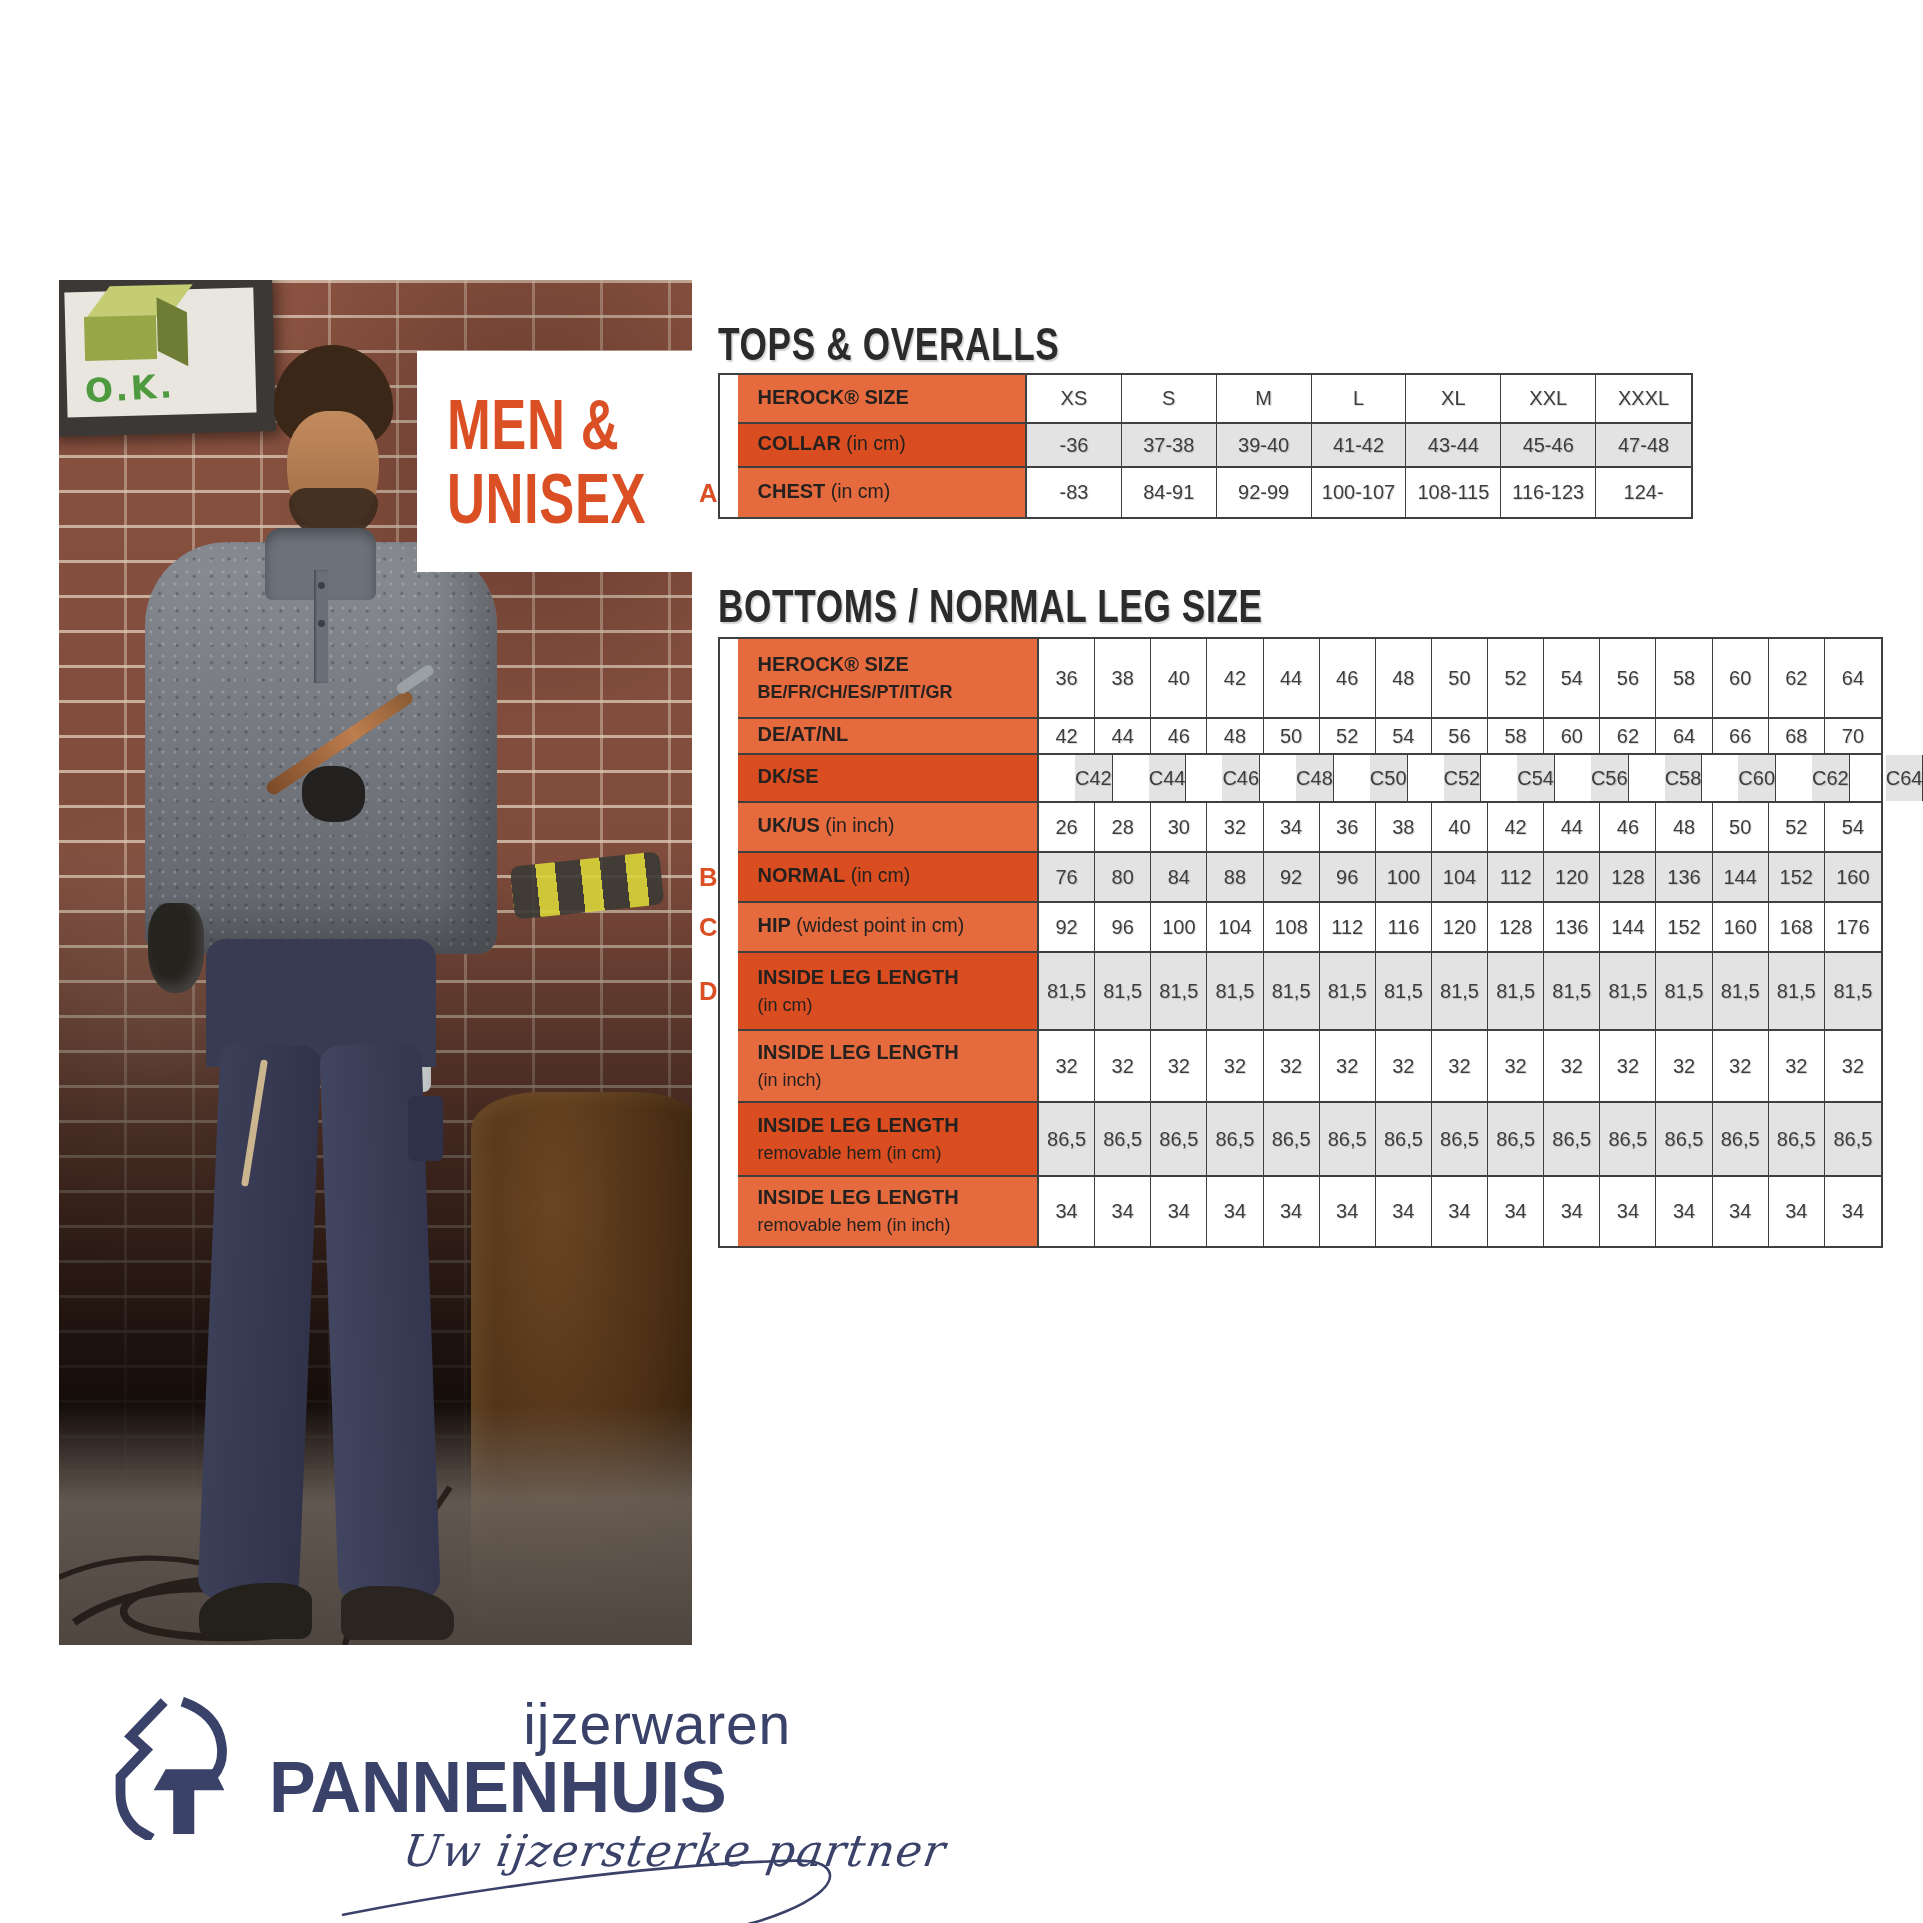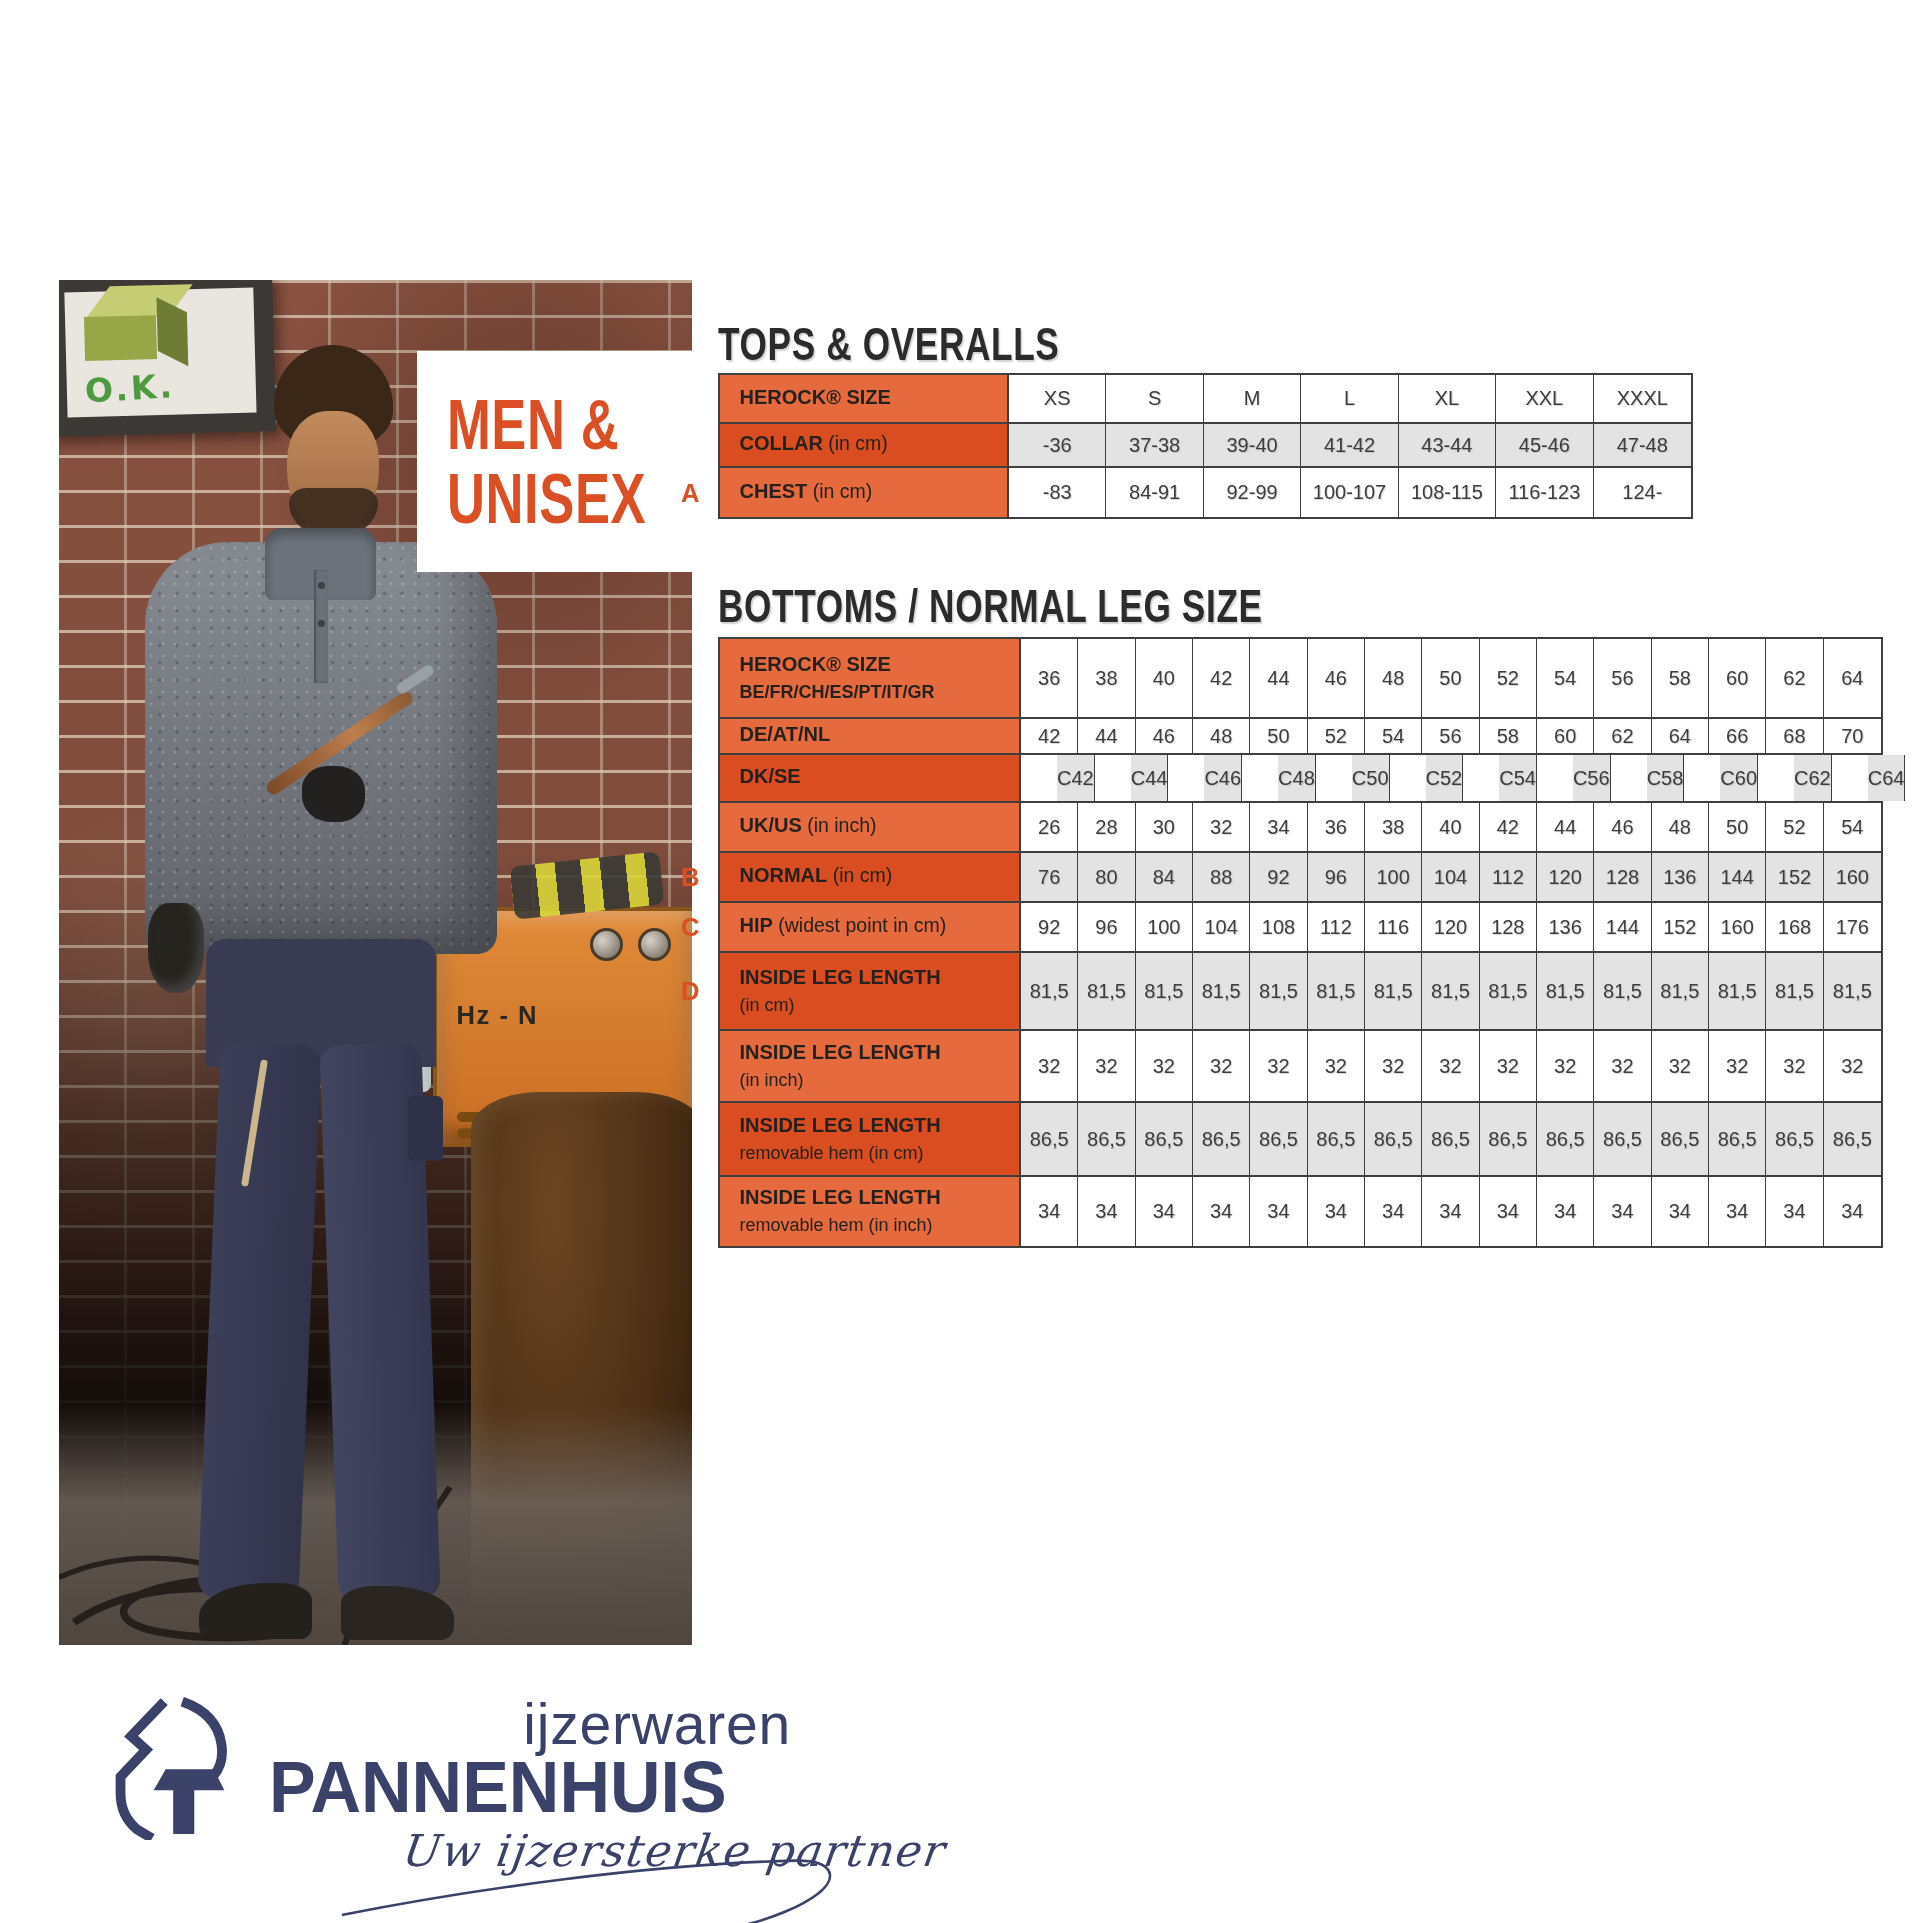--- a/index.html
+++ b/index.html
@@ -8,21 +8,21 @@
   }
   *{box-sizing:border-box;margin:0;padding:0;}
   html,body{width:1924px;height:1924px;background:#fff;font-family:"Liberation Sans",sans-serif;position:relative;overflow:hidden;}
 
   
   .sec-title{position:absolute;font-weight:bold;font-size:44px;color:var(--title-ink);
     transform:scaleX(.80) scaleY(1.05);transform-origin:left top;white-space:nowrap;
     letter-spacing:0.8px;text-shadow:1.9px 1.9px 1.5px rgba(0,0,0,.18);}
 
   
-  .size-table{position:absolute;border:2.3px solid var(--table-border);background:#fff;}
+  .size-table{position:absolute;border:2.3px solid var(--table-border);background:#fff;padding-left:18px;}
   .trow{display:grid;position:relative;border-bottom:2.3px solid var(--table-border);}
   .trow:last-child{border-bottom:none;}
   .hcell{display:flex;flex-direction:column;justify-content:center;padding-left:19.5px;
     border-right:2.3px solid var(--table-border);color:#26211E;line-height:25px;}
   .hcell.light{background:var(--orange-light);}
   .hcell.dark{background:var(--orange-dark);}
   .hlabel{font-weight:bold;font-size:20px;}
   .hnote{font-weight:normal;font-size:19.5px;}
   .hline2{font-size:18px;}
   .hline2.b{font-weight:bold;}
@@ -111,26 +111,20 @@
     <div class="ok-panel">
       <div class="cube-top"></div>
       <div class="cube-front"></div>
       <div class="cube-side"></div>
       <div class="ok-text">O.K.</div>
     </div>
   </div>
 
   <div class="wall-shadow"></div>
 
-  <div class="machine">
-    <div class="machine-label">Hz - N</div>
-    <div class="machine-gauge" style="right:21px;top:16.5px;"></div>
-    <div class="machine-gauge" style="right:69px;top:16.5px;"></div>
-    <div class="machine-slot"></div>
-  </div>
   <div class="hivis"></div>
   <div class="cylinder-valve"></div>
   <div class="cylinder"></div>
   <div class="barrel"></div>
   <div class="floor"></div>
 
   <svg class="cables" width="421" height="248" viewBox="0 0 560 330">
     <g fill="none" stroke="#1E1713" stroke-width="10" opacity=".85">
       <path d="M20 300 C 120 230, 300 250, 330 300 C 340 325, 120 330, 90 295 C 60 260, 200 225, 310 255"></path>
       <path d="M0 240 C 90 200, 200 210, 260 250" stroke-width="7"></path>

